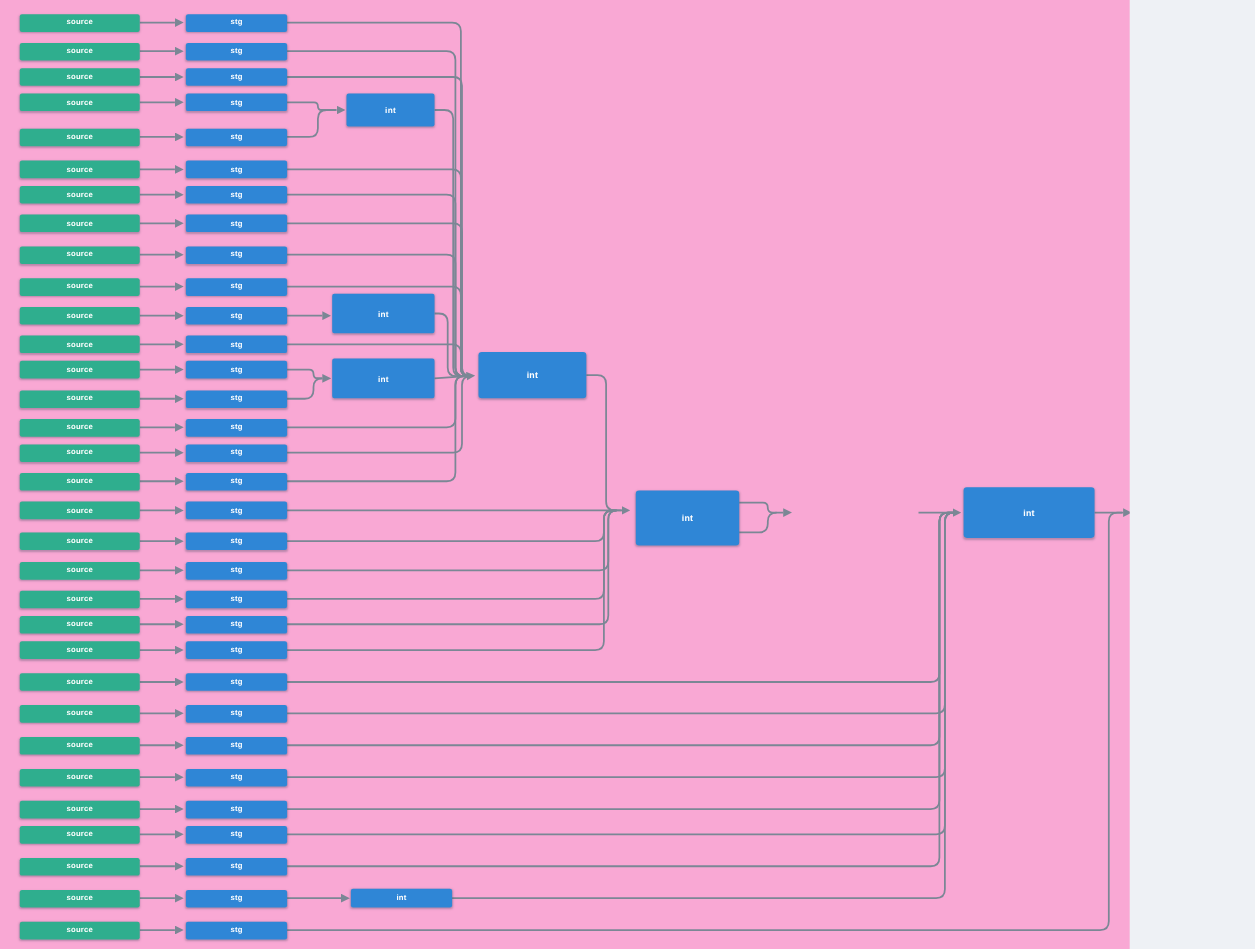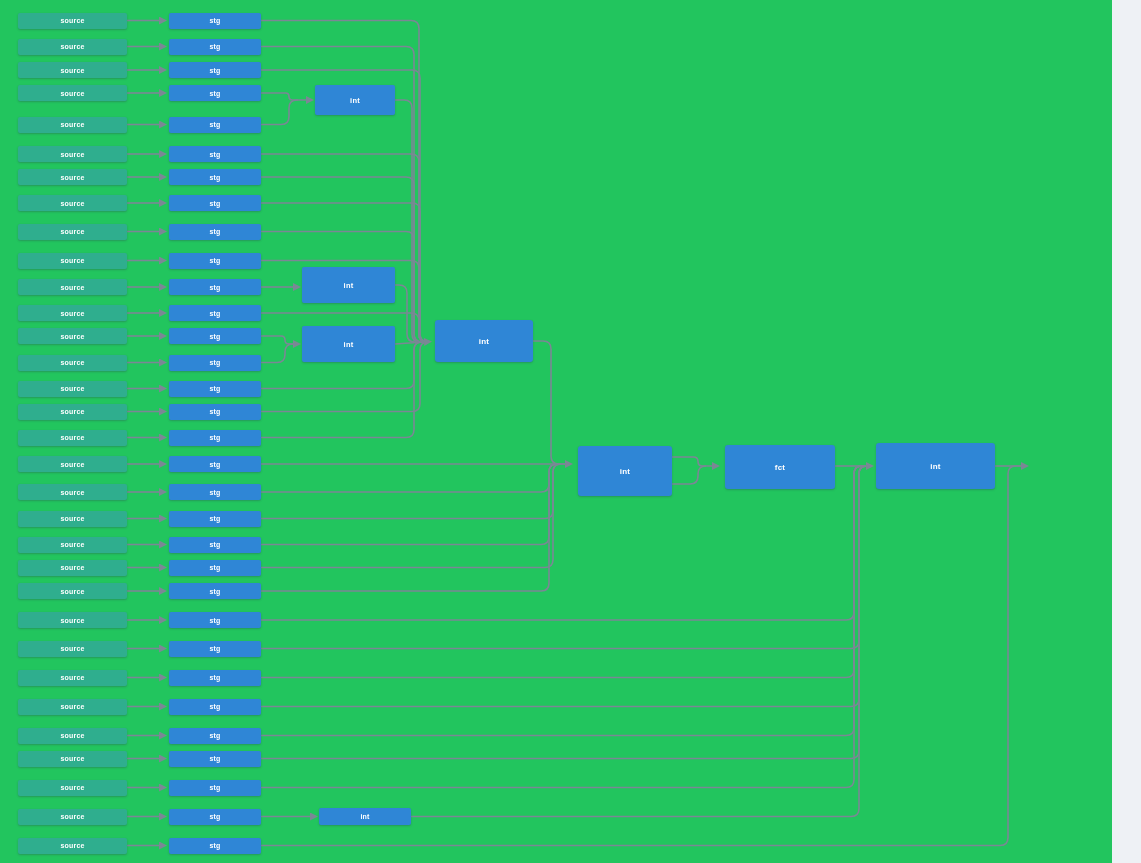--- a/index.html
+++ b/index.html
@@ -30,21 +30,21 @@
     cursor: pointer;
     user-select: none;
     white-space: nowrap;
   }
   .node.source { background: var(--source-color); }
   .node.model  { background: var(--model-color); }
 </style>
 </head>
 <body>
 
-<div id="lineage-canvas" style="width: 1112px; height: 863px; background: #22c55e; text-decoration: underline; --source-color: #2fae8e; --model-color: #2f86d6;">
+<div id="lineage-canvas" style="width: 1027px; height: 863px; background: #f9a8d4; text-decoration: underline; --source-color: #2fae8e; --model-color: #2f86d6;">
   <svg id="edge-layer" xmlns="http://www.w3.org/2000/svg" width="1141" height="863">
     <defs>
       <marker id="arrowhead" markerUnits="userSpaceOnUse" markerWidth="8" markerHeight="8" viewBox="0 0 8 8" refX="0" refY="4" orient="auto">
         <path d="M0,0 L8,4 L0,8 Z" fill="#7b8795"></path>
       </marker>
     </defs>
     <g id="edge-group" fill="none" stroke="#7b8795" stroke-width="1.6">
         <path d="M 127 20.5 L 159 20.5" marker-end="url(#arrowhead)"></path>
         <path d="M 261 20.5 L 411 20.5 Q 419 20.5 419 28.5 L 419 334 Q 419 342 427 342 L 426 342"></path>
         <path d="M 127 46.5 L 159 46.5" marker-end="url(#arrowhead)"></path>
@@ -182,16 +182,15 @@
     <div class="node model" style="left: 169px; top: 779.5px; width: 92px; height: 16px; font-size: 7px; color: rgb(255, 255, 255);">stg</div>
     <div class="node source" style="left: 18px; top: 808.5px; width: 109px; height: 16px; font-size: 7px; color: rgb(255, 255, 255);">source</div>
     <div class="node model" style="left: 169px; top: 808.5px; width: 92px; height: 16px; font-size: 7px; color: rgb(255, 255, 255);">stg</div>
     <div class="node source" style="left: 18px; top: 837.5px; width: 109px; height: 16px; font-size: 7px; color: rgb(255, 255, 255);">source</div>
     <div class="node model" style="left: 169px; top: 837.5px; width: 92px; height: 16px; font-size: 7px; color: rgb(255, 255, 255);">stg</div>
     <div class="node model" style="left: 315px; top: 85px; width: 80px; height: 30px; font-size: 7.5px; color: rgb(255, 255, 255);">int</div>
     <div class="node model" style="left: 302px; top: 267px; width: 93px; height: 36px; font-size: 7.5px; color: rgb(255, 255, 255);">int</div>
     <div class="node model" style="left: 302px; top: 326px; width: 93px; height: 36px; font-size: 7.5px; color: rgb(255, 255, 255);">int</div>
     <div class="node model" style="left: 435px; top: 320px; width: 98px; height: 42px; font-size: 8px; color: rgb(255, 255, 255); border-radius: 3px;">int</div>
     <div class="node model" style="left: 578px; top: 446px; width: 94px; height: 50px; font-size: 8px; color: rgb(255, 255, 255); border-radius: 3px;">int</div>
-    <div class="node model" style="left: 725px; top: 445px; width: 110px; height: 44px; font-size: 8px; color: rgb(255, 255, 255); border-radius: 3px;">fct</div>
     <div class="node model" style="left: 876px; top: 443px; width: 119px; height: 46px; font-size: 8px; color: rgb(255, 255, 255); border-radius: 3px;">int</div>
     <div class="node model" style="left: 319px; top: 808px; width: 92px; height: 17px; font-size: 7px; color: rgb(255, 255, 255);">int</div>
   </div>
 
 </body></html>

